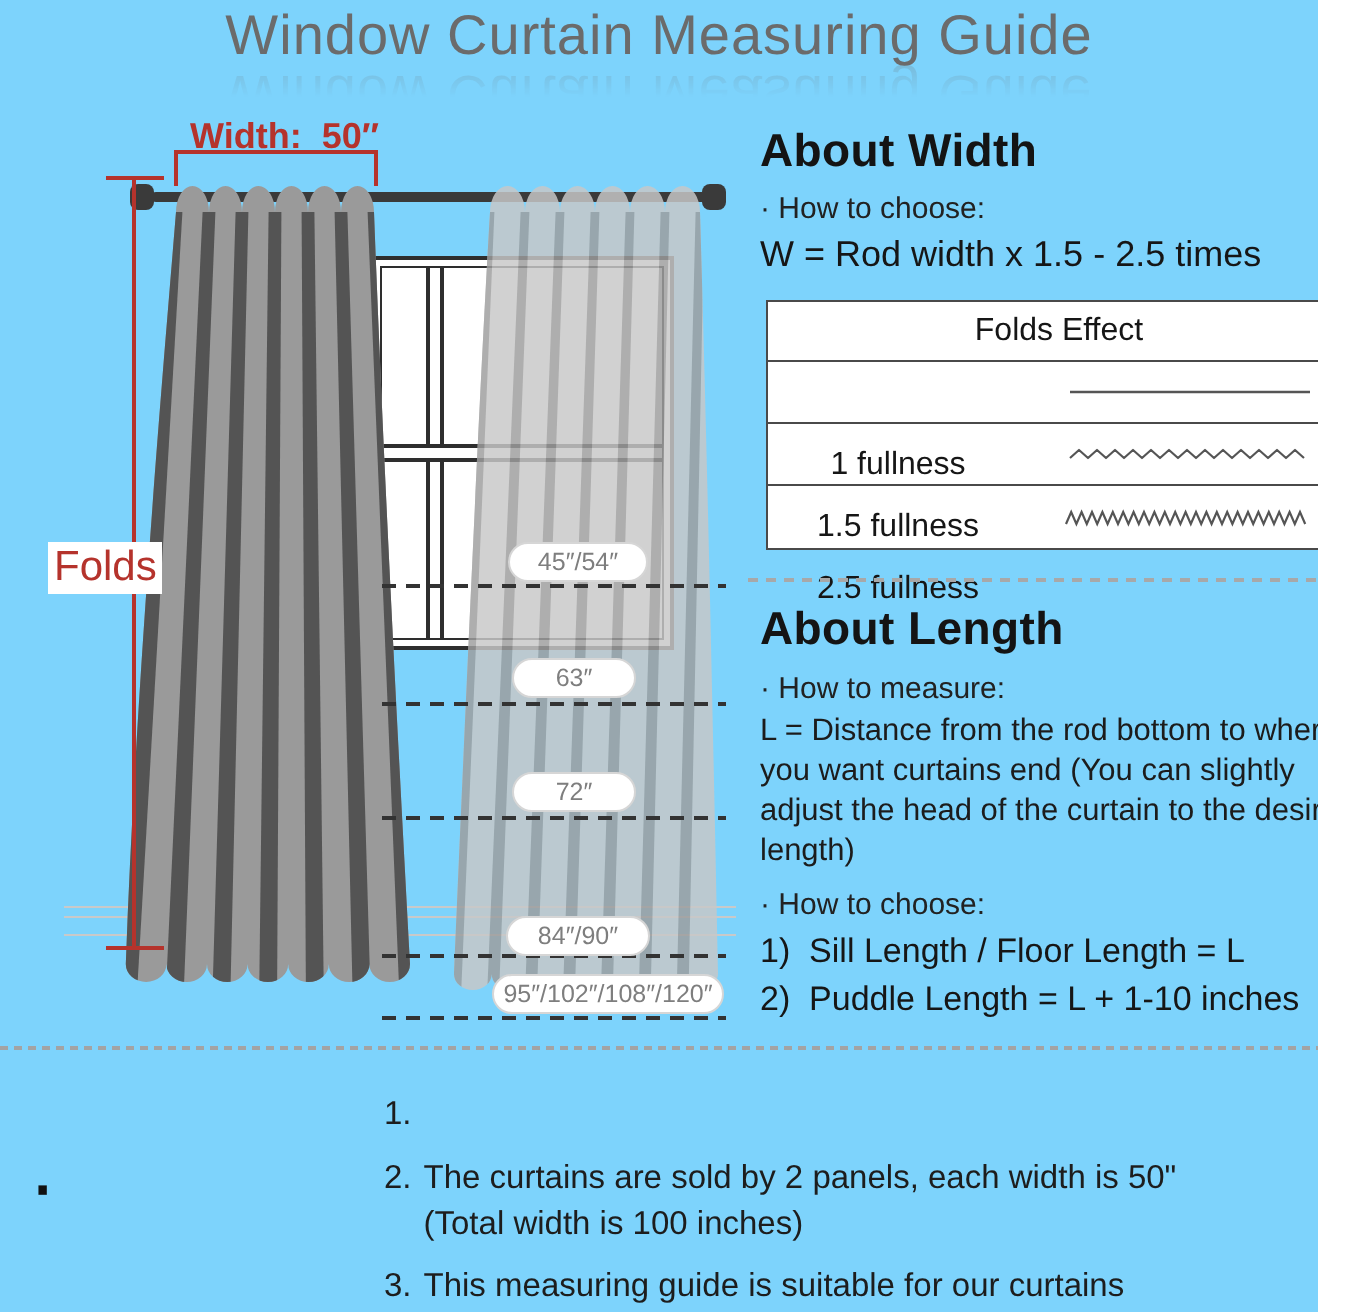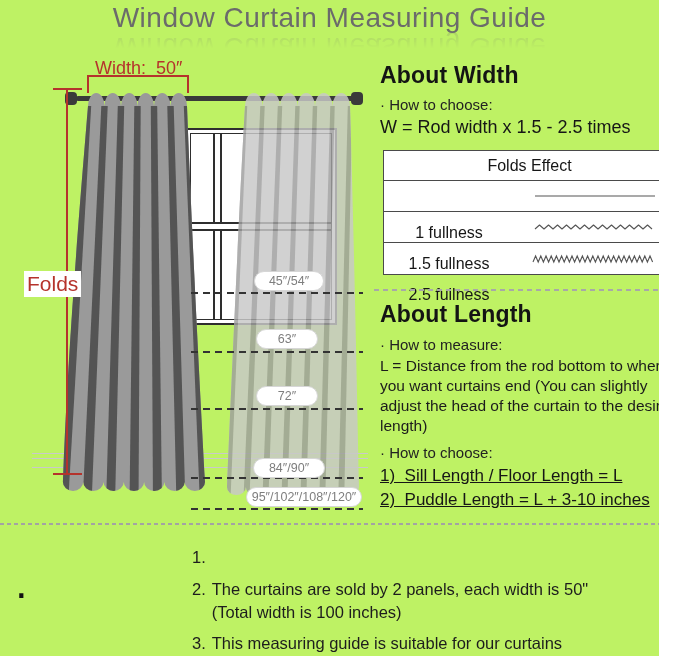--- a/index.html
+++ b/index.html
@@ -1,18 +1,18 @@
 <!DOCTYPE html>
 <html><head>
 <meta charset="utf-8">
 <style>
   * { margin:0; padding:0; box-sizing:border-box; }
   html,body { background:#fff; }
   .page {
-    position:relative; width:659px; height:656px; background:#bef264;
+    position:relative; width:659px; height:656px; background:#7dd3fc;
     font-family:"Liberation Sans", sans-serif; color:#1c1c1c; overflow:hidden;
   }
 
   
   .title {
     position:absolute; top:2px; left:0; width:100%; text-align:center;
     font-size:28px; font-weight:400; letter-spacing:.5px; color:#6b6b6b;
   }
   .title-mirror {
     position:absolute; top:31px; left:0; width:100%; text-align:center;
@@ -20,21 +20,21 @@
     transform:scaleY(-1); opacity:.32;
     -webkit-mask-image:linear-gradient(to bottom, transparent 45%, rgba(0,0,0,.75) 100%);
     mask-image:linear-gradient(to bottom, transparent 45%, rgba(0,0,0,.75) 100%);
   }
 
   
   .illus { position:absolute; left:0; top:52px; width:375px; height:478px; }
 
   .w-label {
     position:absolute; left:95px; top:6px; color:#b5332c;
-    font-size:18px; font-weight:400; white-space:pre;
+    font-size:18px; font-weight:700; white-space:pre;
   }
   .w-bracket {
     position:absolute; left:87px; top:23px; width:102px; height:18px;
     border-top:2px solid #b5332c; border-left:2px solid #b5332c; border-right:2px solid #b5332c;
   }
   .l-tick-top  { position:absolute; left:53px; top:36px;  width:29px; border-top:2px solid #b5332c; }
   .l-line      { position:absolute; left:66px; top:37px;  height:386px; border-left:2px solid #b5332c; }
   .l-tick-bot  { position:absolute; left:53px; top:421px; width:29px; border-top:2px solid #b5332c; }
   .l-label {
     position:absolute; left:24px; top:219px; color:#b5332c; background:#fff;
@@ -92,21 +92,21 @@
   .ft-row:last-child { border-bottom:none; }
   .ft-label { width:131px; border-right:1px solid #4a4a4a; text-align:center; line-height:31px; font-size:16px; color:#161616;margin-top:36px; }
   .ft-pattern { flex:1; display:flex; align-items:center; justify-content:center; }
 
   .sep-right { position:absolute; left:374px; top:289px; width:305px; height:2px;
     background:repeating-linear-gradient(90deg,#a8a8a8 0 5px,transparent 5px 9px); }
   .sep-full { position:absolute; left:0; top:523px; width:679px; height:2px;
     background:repeating-linear-gradient(90deg,#a3a3a3 0 4px,transparent 4px 7px); }
 
   .measure-text { position:absolute; left:380px; top:356px; width:299px; font-size:15.5px; line-height:20px; color:#1c1c1c; }
-  .option-line { position:absolute; left:380px; font-size:17px; color:#161616; white-space:pre;text-decoration:underline; }
+  .option-line { position:absolute; left:380px; font-size:17px; color:#161616; white-space:pre; }
 
   
   .note-label { position:absolute; left:14px; top:580px; display:flex; align-items:center; gap:9px; }
   .note-bullet { font-size:44px; color:#111; line-height:0.6; }
   .note-heading { font-size:37px; font-weight:600; letter-spacing:1px; color:#141414; }
   .note-items { position:absolute; left:192px; top:546px; width:482px; }
   .note-item { display:flex; gap:6px; font-size:16.5px; color:#1d1d1d; margin-bottom:9px; line-height:1.38; }
   .note-item .txt { white-space:pre-line; }
 </style>
 </head>
@@ -224,21 +224,21 @@
     </div>
   </div>
 
   <div class="sep-right"></div>
 
   <div class="h-about" style="left:380px; top:301px">About Length</div>
   <div class="sub-label" style="left:380px; top:336px">· How to measure:</div>
   <div class="measure-text">L = Distance from the rod bottom to where you want curtains end  (You can slightly adjust the head of the curtain to the desired length)</div>
   <div class="sub-label" style="left:380px; top:444px">· How to choose:</div>
   <div class="option-line" style="top:466px">1)  Sill Length / Floor Length = L</div>
-  <div class="option-line" style="top:490px">2)  Puddle Length = L + 3-10 inches</div>
+  <div class="option-line" style="top:490px">2)  Puddle Length = L + 1-10 inches</div>
 
   <div class="sep-full"></div>
 
   <div class="note-label">
     <span class="note-bullet">·</span>
   </div>
   <div class="note-items">
     <div class="note-item">
       <span class="num">1.</span>
     </div>

